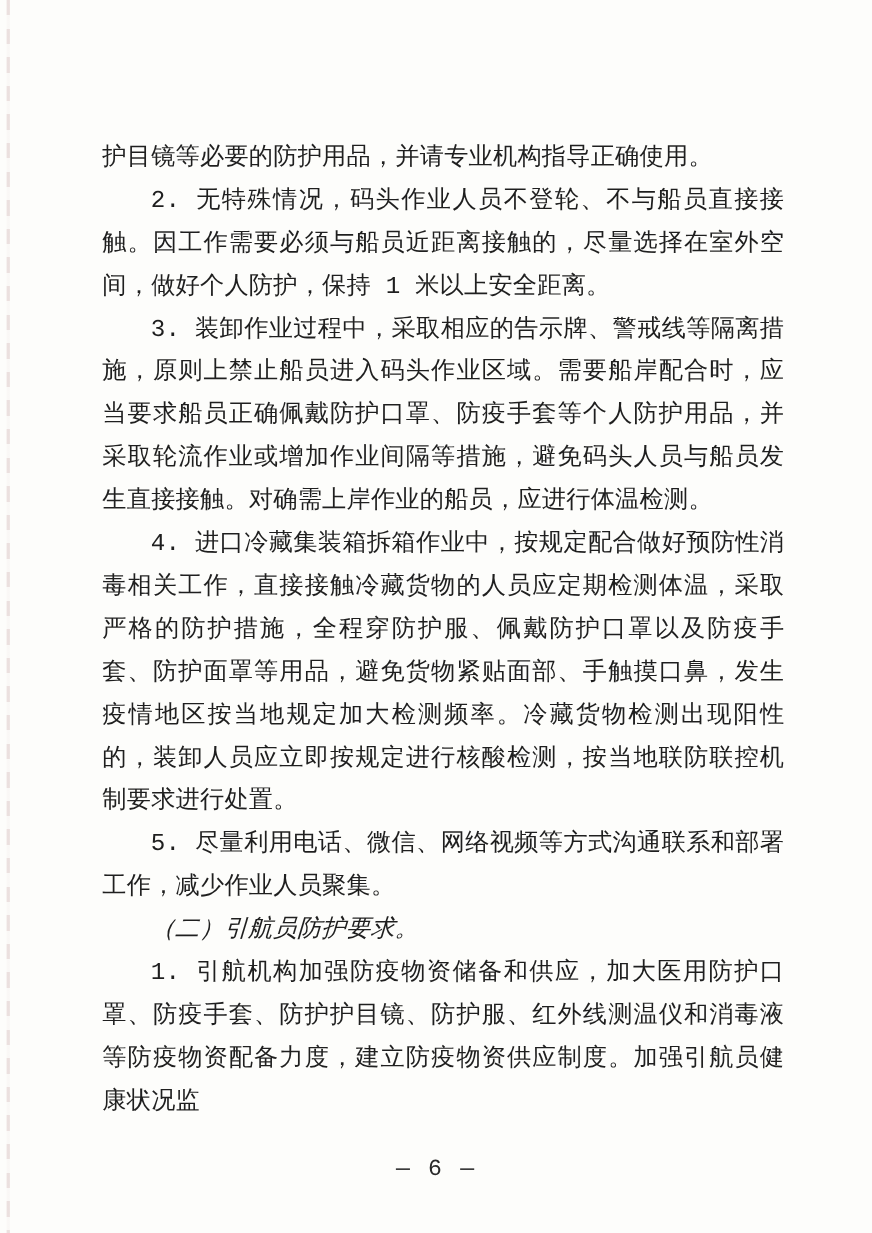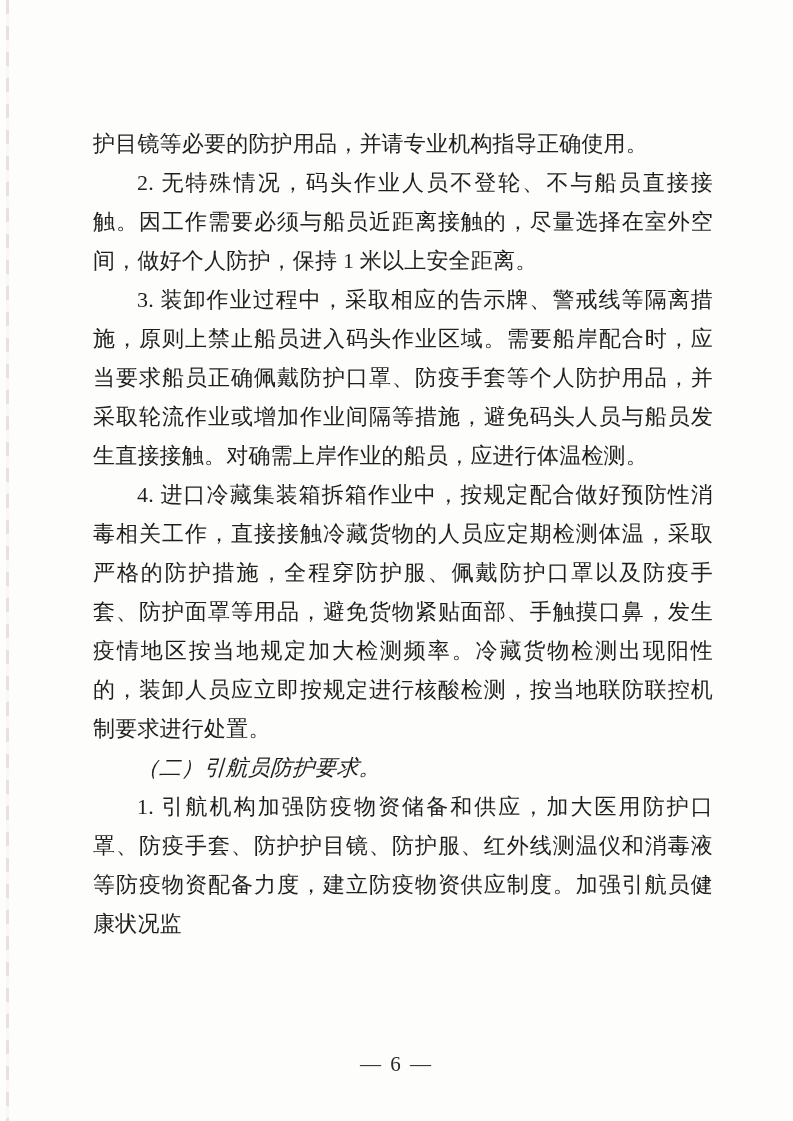--- a/index.html
+++ b/index.html
@@ -6,21 +6,21 @@
     margin: 0;
     padding: 0;
     background: #ffffff;
   }
   .page {
     position: relative;
     width: 793px;
     height: 1121px;
     background: #fdfdfb;
     overflow: hidden;
-    font-family: Liberation Serif, serif;
+    font-family: Liberation Mono, monospace;
     color: #1f1f1f;
   }
   
   .scan-streak {
     position: absolute;
     left: 6px;
     top: 0;
     width: 3px;
     height: 100%;
     background: repeating-linear-gradient(
@@ -72,18 +72,19 @@
 
 <div class="page">
   <div class="scan-streak"></div>
 
   <div class="doc-body">
 
   <p class="continuation">护目镜等必要的防护用品，并请专业机构指导正确使用。</p>
       <p class="numbered">2. 无特殊情况，码头作业人员不登轮、不与船员直接接触。因工作需要必须与船员近距离接触的，尽量选择在室外空间，做好个人防护，保持 1 米以上安全距离。</p>
       <p class="numbered">3. 装卸作业过程中，采取相应的告示牌、警戒线等隔离措施，原则上禁止船员进入码头作业区域。需要船岸配合时，应当要求船员正确佩戴防护口罩、防疫手套等个人防护用品，并采取轮流作业或增加作业间隔等措施，避免码头人员与船员发生直接接触。对确需上岸作业的船员，应进行体温检测。</p>
       <p class="numbered">4. 进口冷藏集装箱拆箱作业中，按规定配合做好预防性消毒相关工作，直接接触冷藏货物的人员应定期检测体温，采取严格的防护措施，全程穿防护服、佩戴防护口罩以及防疫手套、防护面罩等用品，避免货物紧贴面部、手触摸口鼻，发生疫情地区按当地规定加大检测频率。冷藏货物检测出现阳性的，装卸人员应立即按规定进行核酸检测，按当地联防联控机制要求进行处置。</p>
+      <p class="numbered">5. 尽量利用电话、微信、网络视频等方式沟通联系和部署工作，减少作业人员聚集。</p>
       <p class="heading">（二）引航员防护要求。</p>
       <p class="numbered">1. 引航机构加强防疫物资储备和供应，加大医用防护口罩、防疫手套、防护护目镜、防护服、红外线测温仪和消毒液等防疫物资配备力度，建立防疫物资供应制度。加强引航员健康状况监</p>
     </div>
 
   <div class="page-number">— 6 —</div>
 </div>
 
 </body></html>

